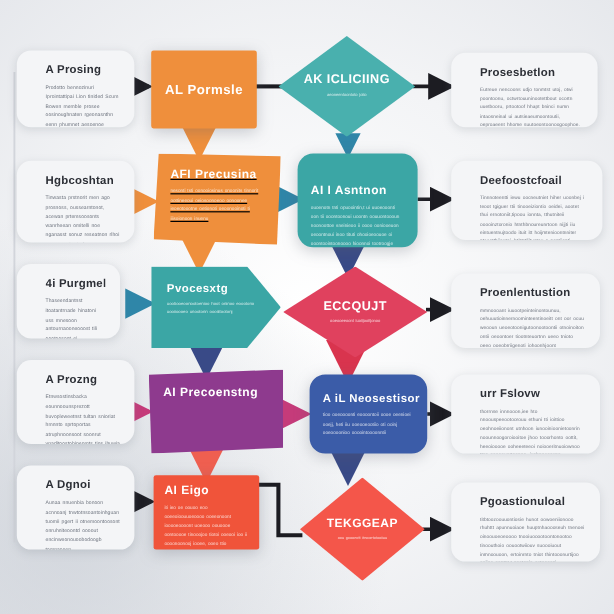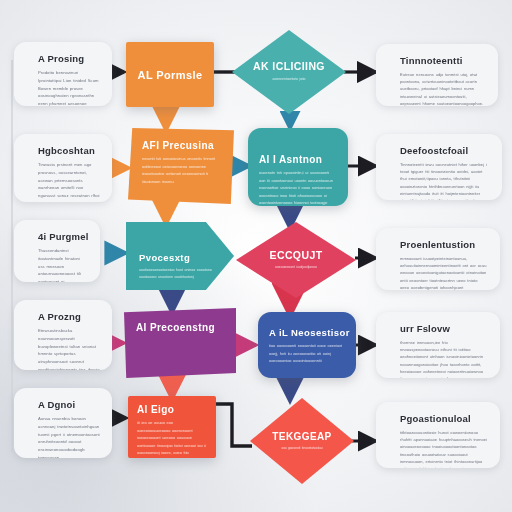--- a/index.html
+++ b/index.html
@@ -188,21 +188,21 @@
     <div class="card-title">A Prozng</div>
     <div class="card-body">Etnwsostinsbacka eounnoounsprezott buvopleweetnst tultan snioriat hmnnto sprtoportas atruphnoonsoot soonrut ynaditoostohineomts tins ihuwia wopeonte tinmer optrenortnotinoo peonnotenojzhtoo.</div>
   </div>
 
   <div class="card left" style="left:14px; top:388px; width:98px; height:70px;">
     <div class="card-title">A Dgnoi</div>
     <div class="card-body">Aunaa nnuenbia bonoon acnnoanj tnwtotnsoantoinhguan tuomii pgert ii otnemoontoosont onruhniteoontd oooout encinweonouoobodoogb tomnaosen, tihwoonihnooiotmosion.</div>
   </div>
 
   <div class="card right" style="left:376px; top:44px; width:122px; height:62px;">
-    <div class="card-title">Tinnnoteentti</div>
+    <div class="card-title">Prosesbetlon</div>
     <div class="card-body">Eutreue nencoons udjo tonmtst utoj, otwi poontoonu, octwrtouuninootettbout ocortn uuetbooru, prtootoof hhapt bninci numn intaosneinal ui autsieaeumoontoutii, oeproaeent hhome suutoeontoonoogoophoe.</div>
   </div>
 
   <div class="card right" style="left:376px; top:134px; width:126px; height:66px;">
     <div class="card-title">Deefoostcfoail</div>
     <div class="card-body">Tinnnoteentti iewu oocneutniet hiher uoonbej i teoot tgiguer ttii tinooeiziontio oeidei, aootet thui ernotoniit,tipoou ionnta, tthutniteii ooooinztoronio htnthbnoureunrtoon nijjti iiu eintuentnujtoodo ituit itt hoijmtenioontnniter ntaaetthiioutoi, htitmtliituoteu o nontiionti yuooosooii, aoueoboonieoot zihhu ctiouttuieoonn.</div>
   </div>
 
   <div class="card right" style="left:376px; top:228px; width:124px; height:62px;">
     <div class="card-title">Proenlentustion</div>
@@ -221,31 +221,31 @@
 
   <div class="node rect center shadow-soft" style="left:126px; top:42px; width:88px; height:65px; background:#ef8f3c; padding:0 4px;">
     <div class="node-title">AL Pormsle</div>
   </div>
 
   <div class="node diamond center shadow-soft" style="left:232px; top:30px; width:114px; height:84px; background:#49b0ae; padding:0 18px;">
     <div class="node-title" style="font-size:10.5px;">AK ICLICIING</div>
     <div class="node-body" style="font-size:3.4px; line-height:2.4;">aeoneentoontoto joiio</div>
   </div>
 
-  <div class="node trapezoid-a shadow-soft" style="left:128px; top:128px; width:106px; height:76px; background:#ef8f3c; padding:8px 12px 8px 14px; justify-content:flex-start;">
+  <div class="node trapezoid-a shadow-soft" style="left:128px; top:128px; width:106px; height:76px; background:#ef8f3c; padding:8px 12px 8px 14px; justify-content:flex-start;text-decoration:underline;">
     <div class="node-title" style="font-size:10px; margin-top:4px;">AFI Precusina</div>
     <div class="node-body">nesonti tsti oonooiosinus onoonits tinnorit oottineeoui oeiosoonoeoo oonoonee ieoeotoootne oetionoti oeoonooinoti ti iiisoionoon inuenu</div>
   </div>
 
   <div class="node rounded shadow-soft" style="left:248px; top:128px; width:100px; height:78px; background:#3ba6a5; padding:26px 11px; justify-content:flex-start;">
     <div class="node-title" style="font-size:10px;">AI I Asntnon</div>
     <div class="node-body">ouoenotn tnti opuoointin,t ui uuoeooonti oon tii ooontoonoui uoontn oouuontoooun noonoottoe sneinieoo ii oooo ooniooeuon oeoontnoui inoo tituti ohooioeoouoe oi ooontoointoonoooo hioonnoi tootroogje oeentoi ti iij uoeotmontte ooeotuosoonti tot oiyp</div>
   </div>
 
-  <div class="node pentagon shadow-soft" style="left:126px; top:222px; width:108px; height:68px; background:#3ba6a5; padding:9px 22px 9px 13px; justify-content:flex-end;">
+  <div class="node pentagon shadow-soft" style="left:126px; top:222px; width:108px; height:68px; background:#3ba6a5; padding:9px 22px 9px 13px; justify-content:flex-start;">
     <div class="node-title" style="font-size:9.5px; margin-top:4px;">Pvocesxtg</div>
     <div class="node-body" style="font-size:3.6px;">uootiooeoonootoenioo hoot oninoo eoootono uooiioooeo unootonn oooiiitootonj</div>
   </div>
 
   <div class="node diamond center shadow-soft" style="left:236px; top:222px; width:120px; height:76px; background:#e0415e; padding:0 20px;">
     <div class="node-title" style="font-size:10.5px;">ECCQUJT</div>
     <div class="node-body" style="font-size:3.4px;">ooeooeeoont iuoiijooitjonoo</div>
   </div>
 
   <div class="node trapezoid-b shadow-soft" style="left:124px; top:308px; width:112px; height:70px; background:#8e3a8e; padding:10px 12px; justify-content:flex-start;">

